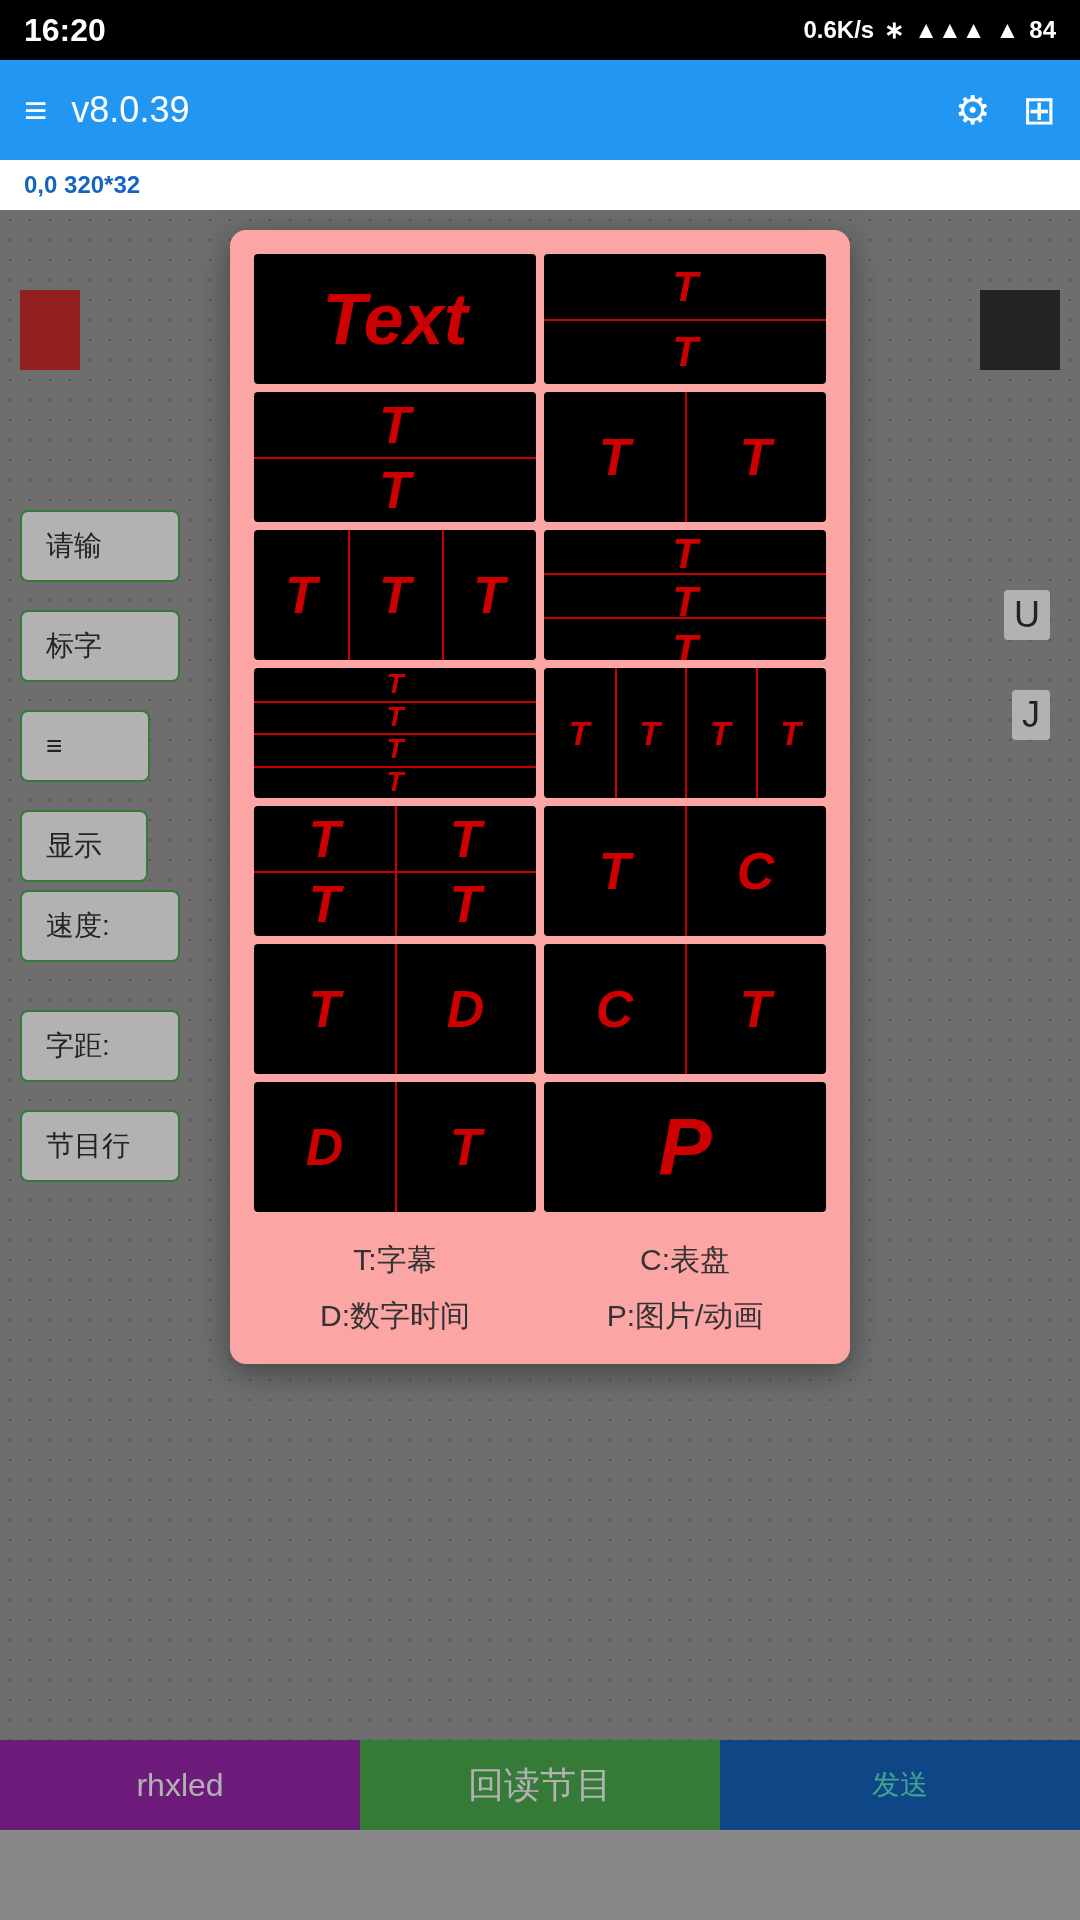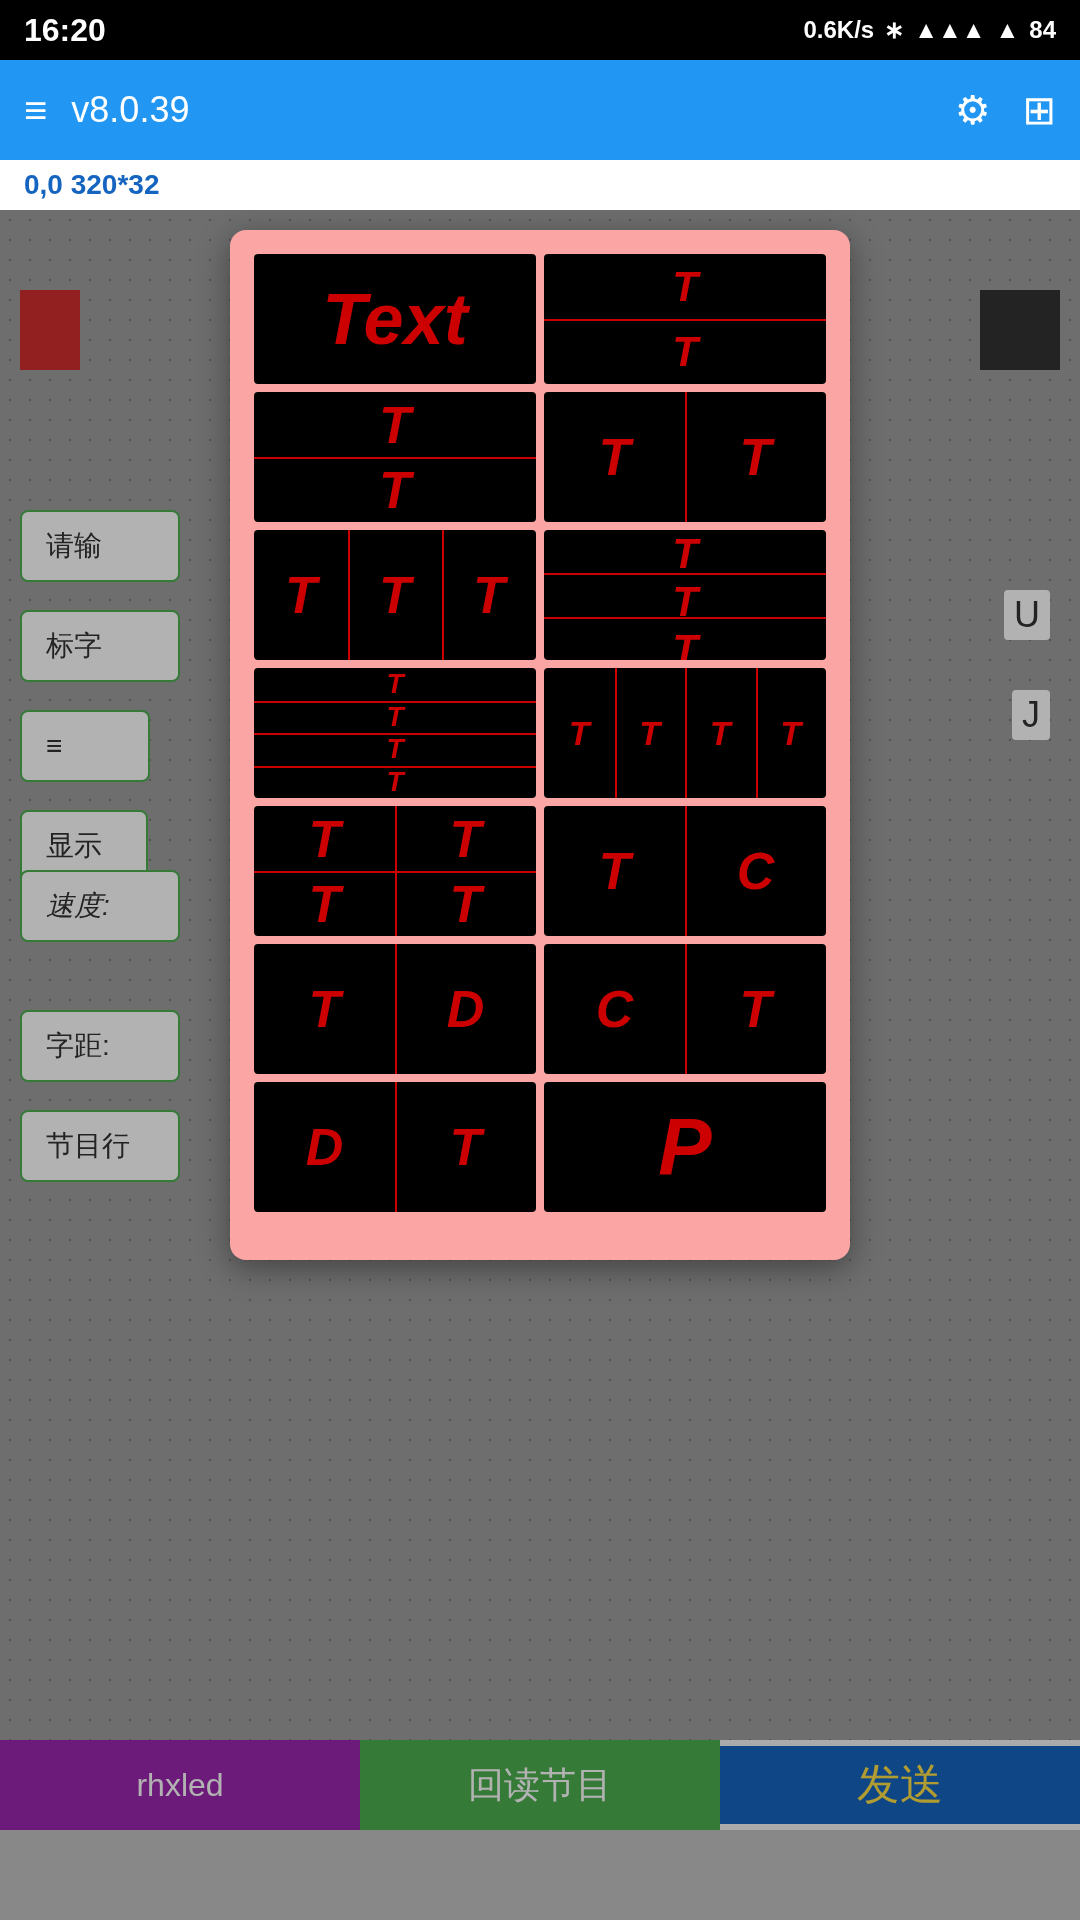--- a/index.html
+++ b/index.html
@@ -51,21 +51,21 @@
     .coord-label {
       background: #2196F3;
       color: #2196F3;
       font-size: 28px;
       padding: 8px 24px;
       height: 50px;
       display: flex;
       align-items: center;
       background: white;
     }
-    .coord-label span { color: #1565C0; font-size: 28px; font-weight: bold; }
+    .coord-label span { color: #1565C0; font-size: 24px; font-weight: bold; }
 
     
     .main-content {
       width: 100%;
       background: #9E9E9E;
       position: relative;
       height: calc(1920px - 60px - 100px - 50px - 90px);
       overflow: hidden;
     }
 
@@ -139,24 +139,24 @@
       color: white;
       font-size: 36px;
       border: none;
       cursor: pointer;
       display: flex;
       align-items: center;
       justify-content: center;
     }
     .btn-send {
       flex: 1;
-      height: 78px;
+      height: 90px;
       background: #1565C0;
-      color: #fde047;
-      font-size: 43px;
+      color: #5eead4;
+      font-size: 28px;
       border: none;
       cursor: pointer;
       display: flex;
       align-items: center;
       justify-content: center;
     }
 
     
     .modal-overlay {
       position: absolute;
@@ -376,21 +376,21 @@
 <div class="main-content">
   <div class="dotted-bg"></div>
 
   <div class="bg-red-box"></div>
   <div class="bg-dark-box"></div>
 
   <div class="side-input" style="left:20px; top:300px; width:160px;">请输</div>
   <div class="side-input" style="left:20px; top:400px; width:160px;">标字</div>
   <div class="side-input" style="left:20px; top:500px; width:130px;">≡</div>
   <div class="side-input" style="left:20px; top:600px; width:128px;">显示</div>
-  <div class="side-input" style="left:20px; top:660px; width:160px;font-style:italic;">速度:</div>
+  <div class="side-input" style="left:20px; top:680px; width:160px;">速度:</div>
   <div class="side-input" style="left:20px; top:800px; width:160px;">字距:</div>
   <div class="side-input" style="left:20px; top:900px; width:160px;">节目行</div>
 
   <div style="position:absolute; right:30px; top:380px; font-size:36px; color:#333; background:white; padding:4px 10px; border-radius:4px;">U</div>
   <div style="position:absolute; right:30px; top:480px; font-size:36px; color:#333; background:white; padding:4px 10px; border-radius:4px;">J</div>
 
   <div class="modal-overlay">
     <div class="modal">
 
       <div class="layout-grid">
@@ -601,20 +601,26 @@
         </div>
 
         <div class="layout-cell">
           <div class="cell-content">
             <span style="color:#cc0000; font-size:80px; font-weight:bold; font-style:italic;">P</span>
           </div>
         </div>
 
       </div>
 
+      <div class="legend">
+        <div class="legend-item">T:字幕</div>
+        <div class="legend-item">C:表盘</div>
+        <div class="legend-item">D:数字时间</div>
+        <div class="legend-item">P:图片/动画</div>
+      </div>
 
     </div>
   </div>
 
   <div class="bottom-bar">
     <button class="btn-rhxled">rhxled</button>
     <button class="btn-read">回读节目</button>
     <button class="btn-send">发送</button>
   </div>
 

